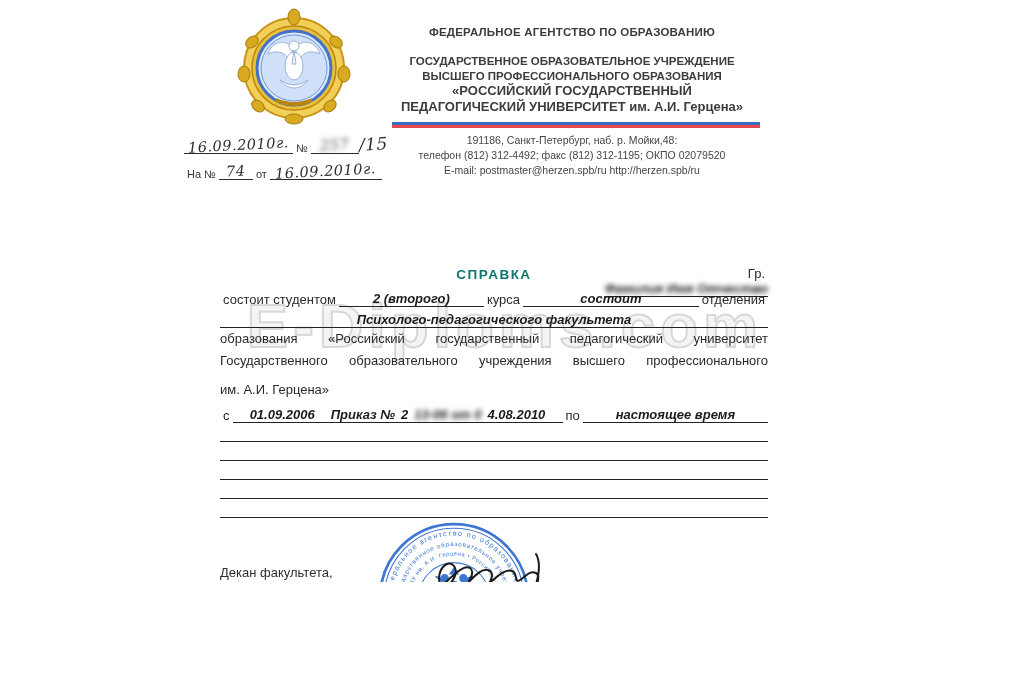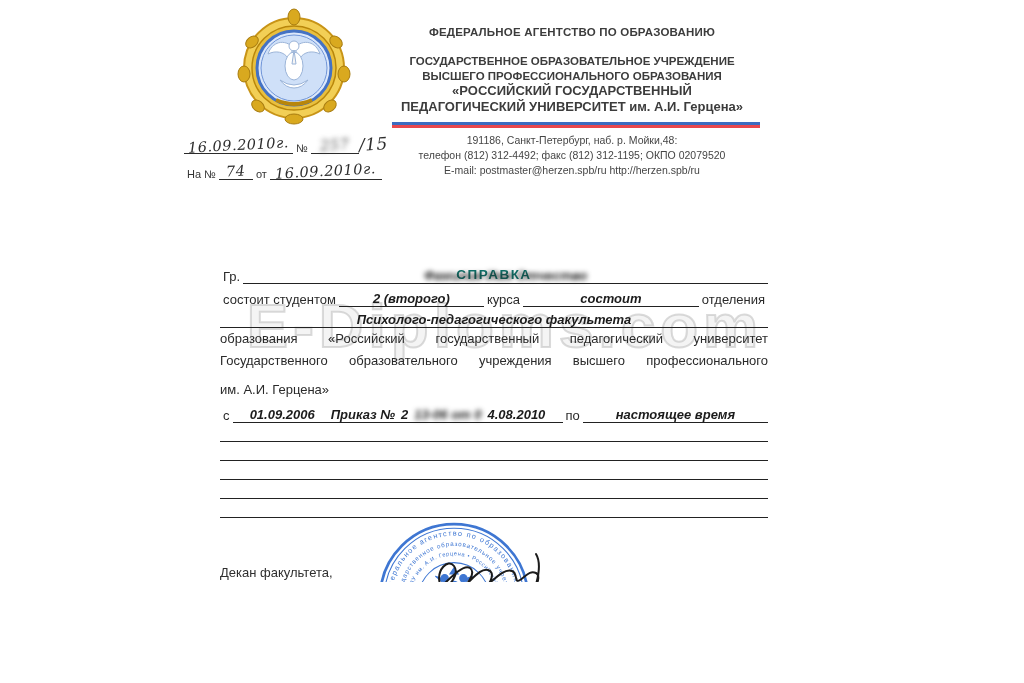--- a/index.html
+++ b/index.html
@@ -126,21 +126,21 @@
       </span>
     </div>
   </div>
 
   <div class="wm">E-Diploms.com</div>
 
   <div class="title">СПРАВКА</div>
 
   <div class="body">
 
-    <div class="brow" style="height:18px;">
+    <div class="brow" style="height:18px;flex-direction:column;">
       <span class="lbl">Гр.</span>
       <span class="seg grow">
         <span class="fill redact">Фамилия Имя Отчество</span>
       </span>
     </div>
 
     <div class="brow" style="height:23px;">
       <span class="lbl">состоит студентом</span>
       <span class="seg" style="flex:0 0 145px;">
         <span class="fill">2 (второго)</span>

